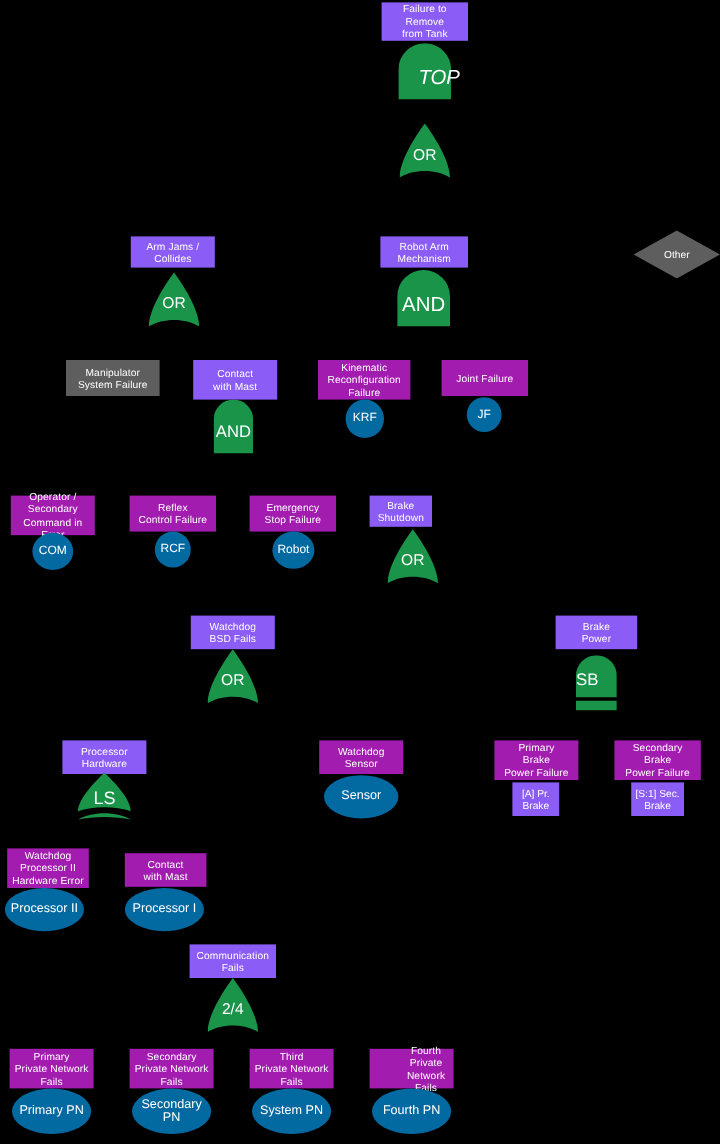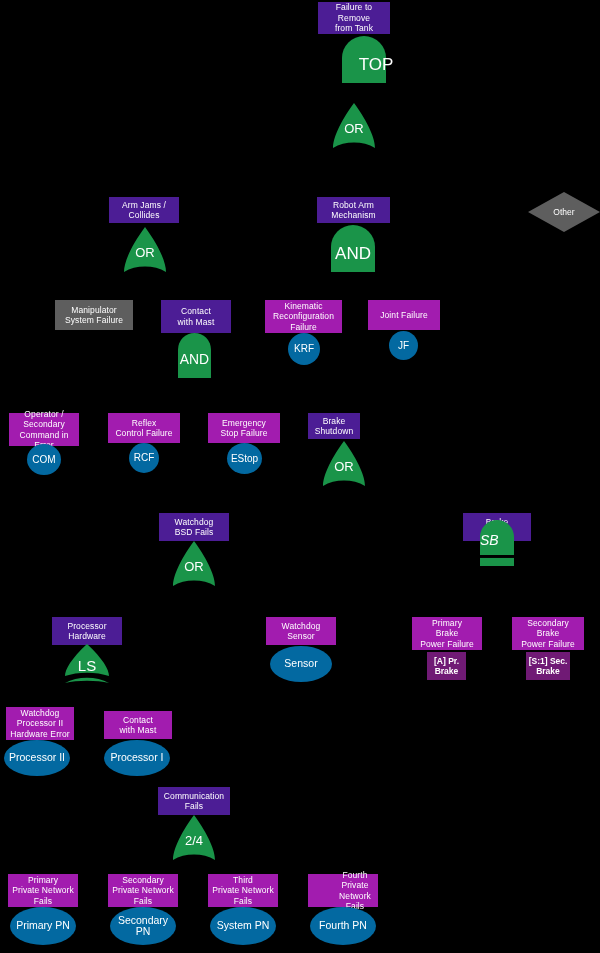--- a/index.html
+++ b/index.html
@@ -24,21 +24,21 @@
     display: flex;
     align-items: center;
     justify-content: center;
     text-align: center;
     color: #ffffff;
     font-size: 8.5px;
     line-height: 10.5px;
     padding: 2px 3px;
     letter-spacing: 0.1px;
   }
-  .evt-box.green { background: #4c1d95; }
+  .evt-box.green { background: #8b5cf6; }
   .evt-box.blue  { background: #a21caf; }
   .evt-box.gray  { background: #5e5e5e; }
 
   
   .ellipse {
     position: absolute;
     box-sizing: border-box;
     display: flex;
     align-items: center;
     justify-content: center;
@@ -79,36 +79,35 @@
 
   
   .rect-basic {
     position: absolute;
     box-sizing: border-box;
     display: flex;
     align-items: center;
     justify-content: center;
     text-align: center;
     color: #ffffff;
-    background: #701a75;
+    background: #8b5cf6;
     font-size: 8.5px;
     line-height: 10.5px;
-    font-weight: bold;
   }
 </style>
 </head>
 <body>
 
 <div id="canvas">
     <div class="evt-box green" style="left: 318px; top: 2px; width: 72px; height: 32px;">
       <span style="white-space: pre-line;">Failure to
 Remove
 from Tank</span>
     </div>
-    <div class="gate" style="left: 342px; top: 36px; width: 68px; height: 47px;">
+    <div class="gate" style="left: 332px; top: 36px; width: 68px; height: 47px; font-style: italic;">
       <svg width="44" height="47" viewBox="0 0 44 47">
         <path d="M 0 47 L 0 22 A 22 22 0 0 1 44 22 L 44 47 Z" fill="#1a9449"></path>
       </svg>
       <div class="glabel" style="top: 18.8px; font-size: 17px;">TOP</div>
     </div>
     <div class="gate" style="left: 333px; top: 103px; width: 42px; height: 45px;">
       <svg width="42" height="45" viewBox="0 0 42 45">
         <path d="M 21 0 C 36.12 20.7 42 36 42 45 C 30.24 37.8 11.760000000000002 37.8 0 45 C 0 36 5.880000000000001 20.7 21 0 Z" fill="#1a9449"></path>
       </svg>
       <div class="glabel" style="top: 18px; font-size: 13px;">OR</div>
@@ -177,21 +176,21 @@
 Control Failure</span>
     </div>
     <div class="ellipse blue" style="left: 129px; top: 443px; width: 30px; height: 30px; font-size: 10px;">
       <span style="white-space: pre-line;">RCF</span>
     </div>
     <div class="evt-box blue" style="left: 208px; top: 413px; width: 72px; height: 30px;">
       <span style="white-space: pre-line;">Emergency
 Stop Failure</span>
     </div>
     <div class="ellipse blue" style="left: 227px; top: 443px; width: 35px; height: 31px; font-size: 10px;">
-      <span style="white-space: pre-line;">EStop</span>
+      <span style="white-space: pre-line;">Robot</span>
     </div>
     <div class="evt-box green" style="left: 308px; top: 413px; width: 52px; height: 26px;">
       <span style="white-space: pre-line;">Brake Shutdown</span>
     </div>
     <div class="gate" style="left: 323px; top: 441px; width: 42px; height: 45px;">
       <svg width="42" height="45" viewBox="0 0 42 45">
         <path d="M 21 0 C 36.12 20.7 42 36 42 45 C 30.24 37.8 11.760000000000002 37.8 0 45 C 0 36 5.880000000000001 20.7 21 0 Z" fill="#1a9449"></path>
       </svg>
       <div class="glabel" style="top: 18px; font-size: 13px;">OR</div>
     </div>
@@ -202,21 +201,21 @@
     <div class="gate" style="left: 173px; top: 541px; width: 42px; height: 45px;">
       <svg width="42" height="45" viewBox="0 0 42 45">
         <path d="M 21 0 C 36.12 20.7 42 36 42 45 C 30.24 37.8 11.760000000000002 37.8 0 45 C 0 36 5.880000000000001 20.7 21 0 Z" fill="#1a9449"></path>
       </svg>
       <div class="glabel" style="top: 18px; font-size: 13px;">OR</div>
     </div>
     <div class="evt-box green" style="left: 463px; top: 513px; width: 68px; height: 28px;">
       <span style="white-space: pre-line;">Brake
 Power</span>
     </div>
-    <div class="gate" style="left: 480px; top: 520px; width: 18px; height: 46px; font-style: italic;">
+    <div class="gate" style="left: 480px; top: 546px; width: 18px; height: 46px;">
       <svg width="34" height="46" viewBox="0 0 34 46">
         <path d="M 0 34.96 L 0 17 A 17 17 0 0 1 34 17 L 34 34.96 Z" fill="#1a9449"></path>
         <rect x="0" y="37.96" width="34" height="8.04" fill="#1a9449"></rect>
       </svg>
       <div class="glabel" style="top: 11.5px; font-size: 14px;">SB</div>
     </div>
     <div class="evt-box green" style="left: 52px; top: 617px; width: 70px; height: 28px;">
       <span style="white-space: pre-line;">Processor
 Hardware</span>
     </div>

